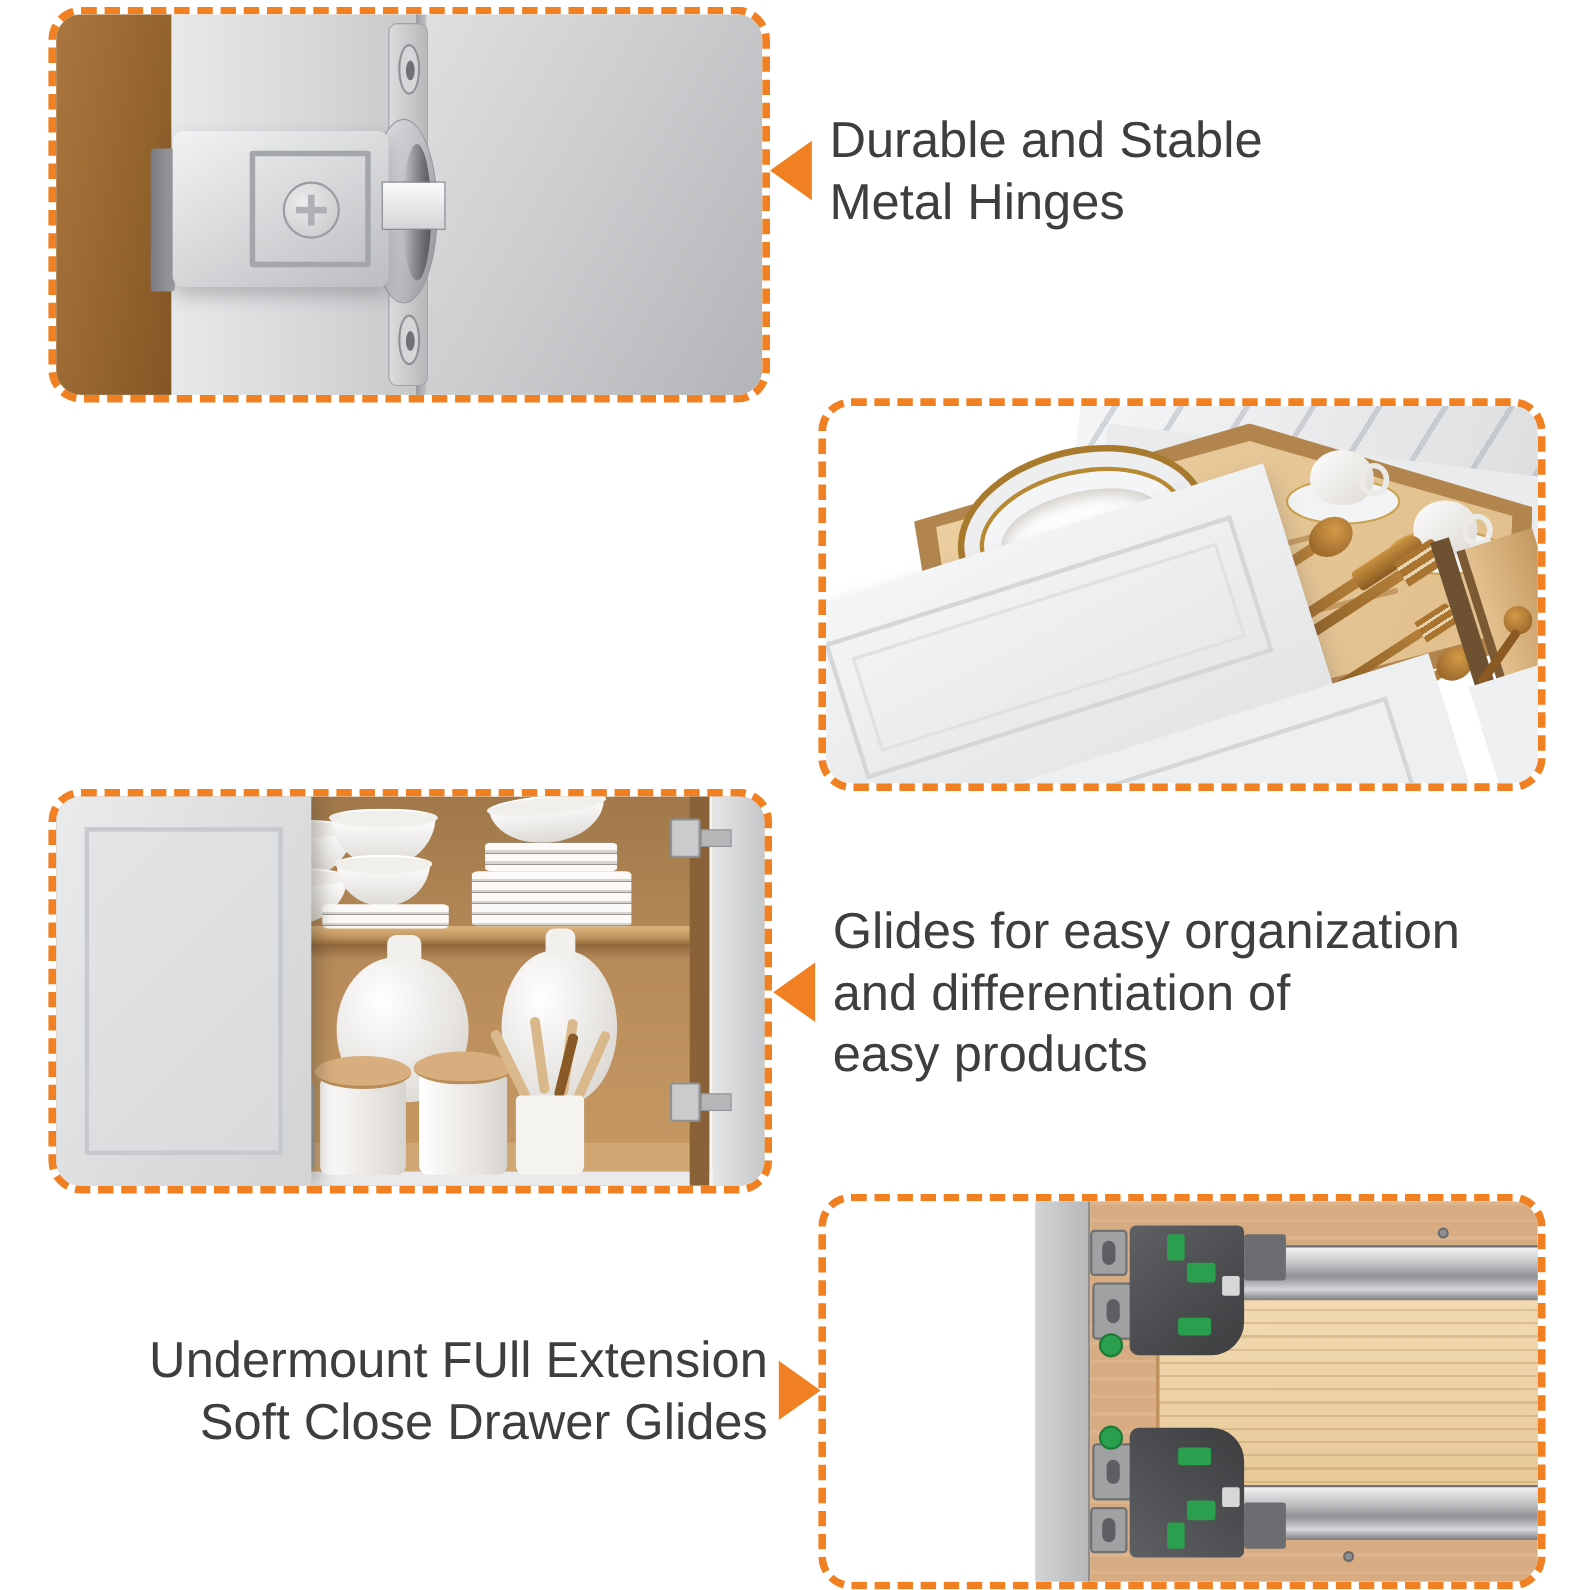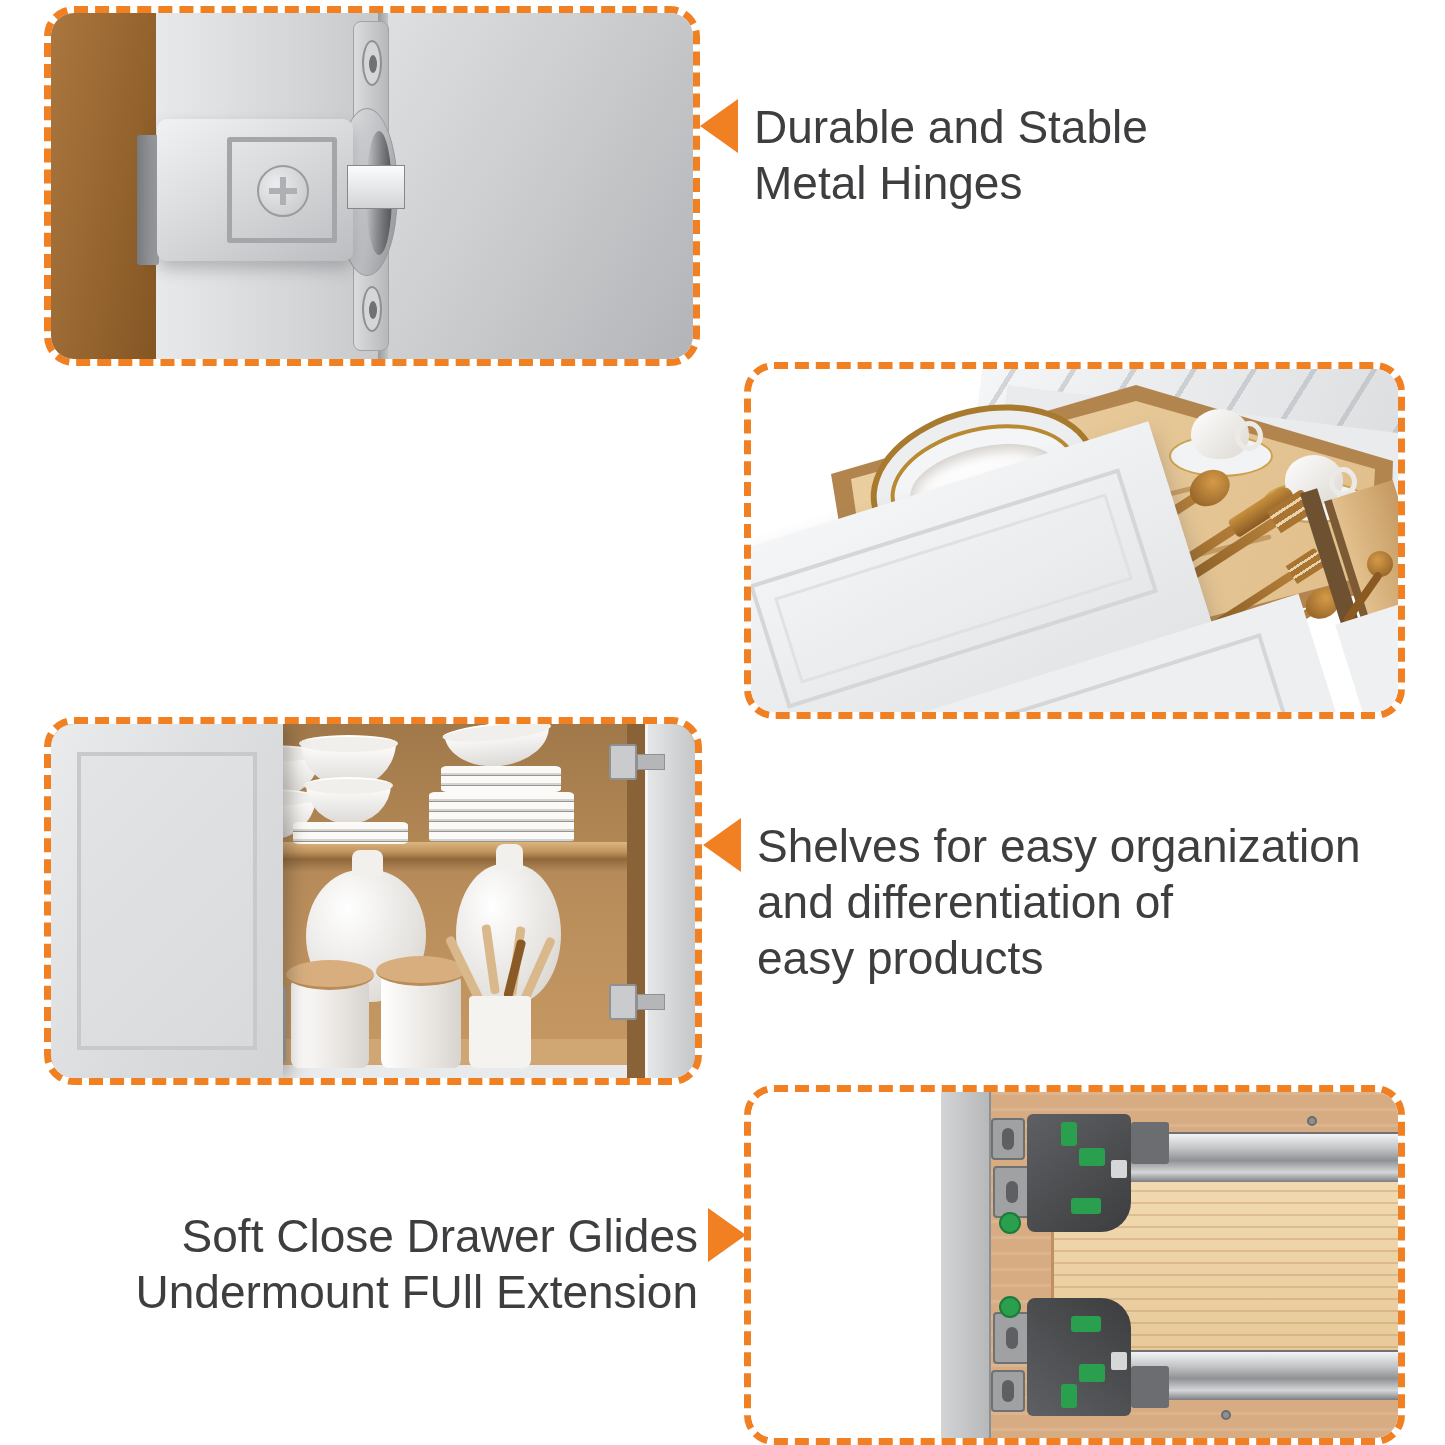--- a/index.html
+++ b/index.html
@@ -11,21 +11,21 @@
 
   
   .photo-box{ position:absolute; border:7px dashed var(--accent); border-radius:30px;
               overflow:hidden; background:#fff; }
   #box1{ left:44px;  top:6px;    width:656px; height:360px; }
   #box2{ left:744px; top:362px;  width:661px; height:357px; }
   #box3{ left:44px;  top:717px;  width:658px; height:368px; }
   #box4{ left:744px; top:1085px; width:661px; height:360px; }
 
   
-  .caption{ position:absolute; display:flex; align-items:flex-start; color:var(--text);
+  .caption{ position:absolute; display:flex; align-items:center; color:var(--text);
             font-size:46px; line-height:56px; white-space:nowrap; }
   .caption .txt-left{ text-align:left; }
   .caption .txt-right{ text-align:right; }
   .tri{ width:0; height:0; flex:none;
         border-top:27px solid transparent; border-bottom:27px solid transparent; }
   .tri-left { border-right:38px solid var(--accent); margin-right:16px; }
   .tri-right{ border-left:38px solid var(--accent);  margin-left:10px; }
   #cap1{ left:700px; top:99px;  }
   #cap2{ right:703px; top:452px; }
   #cap3{ left:703px; top:818px; }
@@ -319,21 +319,21 @@
     </div>
     <div class="abs p3-wallR"></div>
     <div class="abs p3-doorR"></div>
     <div class="abs p3-hinge" style="top:20px;"></div>
     <div class="abs p3-hinge" style="top:260px;"></div>
   </div>
 
   <div class="caption" id="cap3">
     <span class="tri tri-left"></span>
     <div class="txt-left">
-      <div>Shelves for easy organization</div>
+      <div>Glides for easy organization</div>
       <div>and differentiation of</div>
       <div>easy products</div>
     </div>
   </div>
 
   <div class="photo-box" id="box4">
     <div class="abs p4-white"></div>
     <div class="abs p4-gray"></div>
     <div class="abs p4-wood"></div>
     <div class="abs p4-panel"></div>
@@ -370,19 +370,19 @@
       </div>
       <div class="abs p4-wheel"></div>
       <div class="abs p4-flap"></div>
     </div>
     <div class="abs p4-screw" style="left:556px;top:24px;"></div>
     <div class="abs p4-screw" style="left:470px;top:318px;"></div>
   </div>
 
   <div class="caption" id="cap4">
     <div class="txt-right">
+      <div>Undermount FUll Extension</div>
       <div>Soft Close Drawer Glides</div>
-      <div>Undermount FUll Extension</div>
     </div>
     <span class="tri tri-right"></span>
   </div>
 
 </div>
 
 </body></html>

